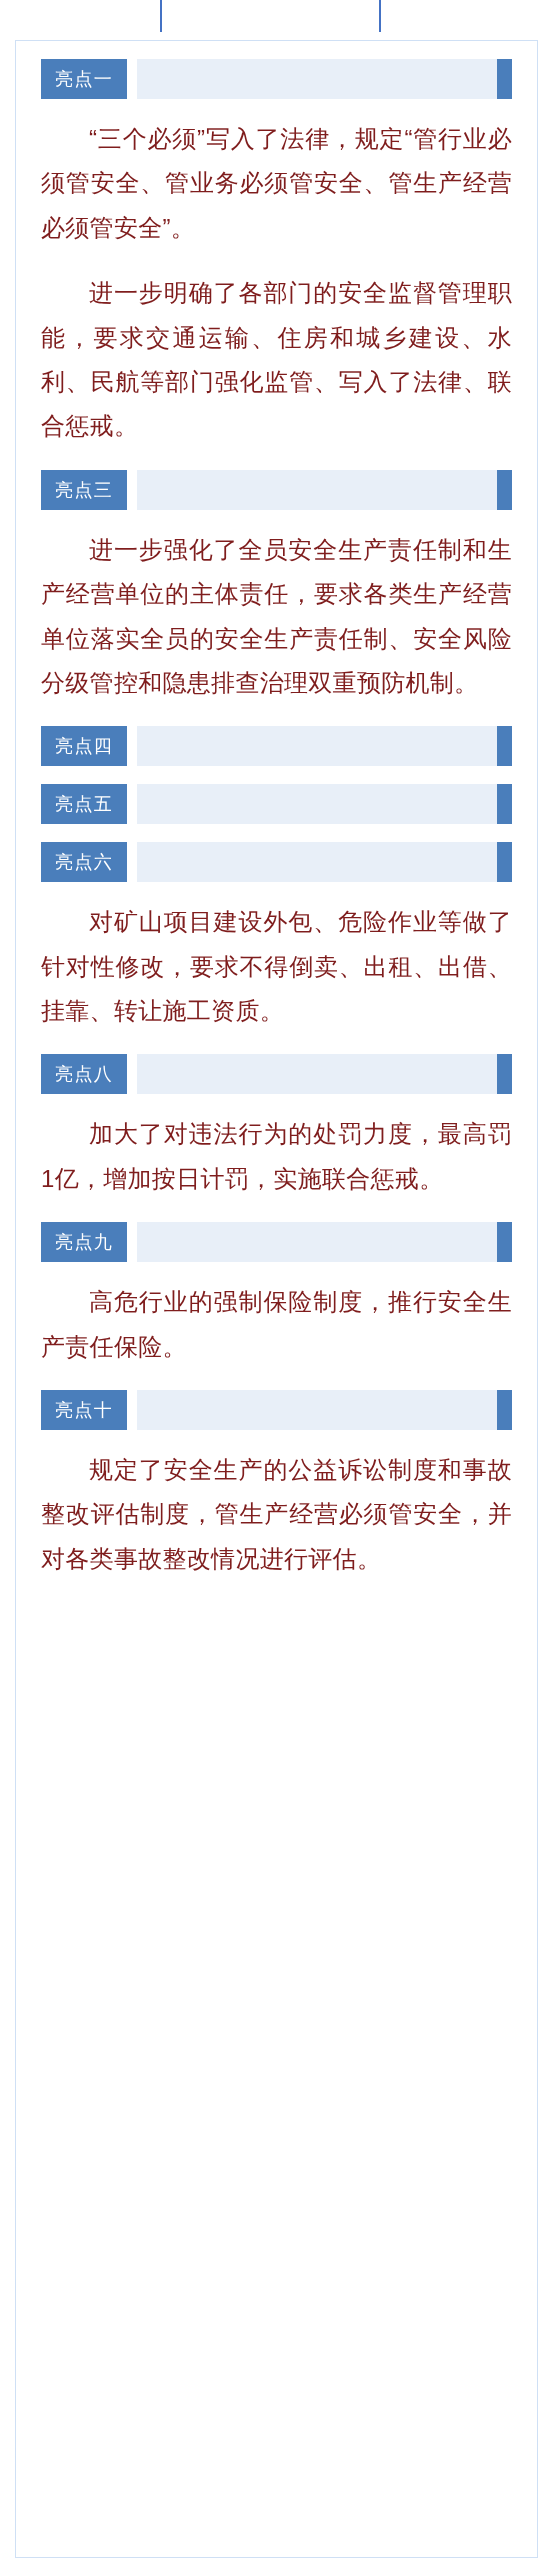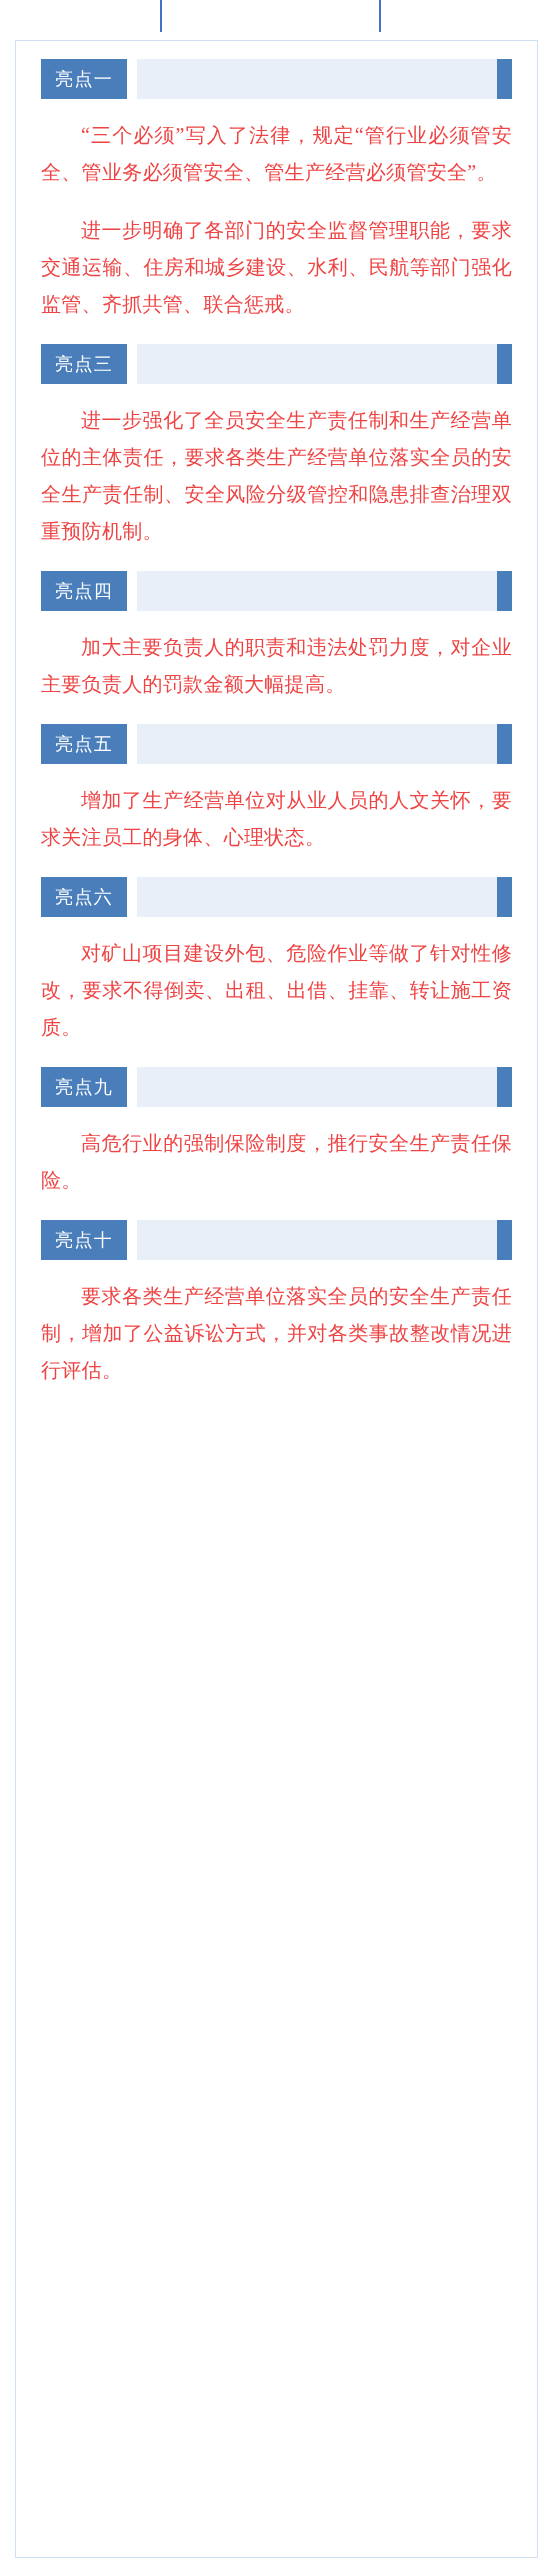--- a/index.html
+++ b/index.html
@@ -84,26 +84,26 @@
   .badge-bar::after {
     content: "";
     position: absolute;
     right: 0;
     top: 0;
     bottom: 0;
     width: 15px;
     background: #4a7ebb;
   }
   .para {
-    font-size: 20px;
+    font-size: 24px;
     line-height: 1.85;
-    color: #ef4444;
+    color: #7f1d1d;
     text-indent: 2em;
     text-align: justify;
-    font-family: Liberation Serif, serif;
+    font-family: Liberation Sans, sans-serif;
     letter-spacing: 0.3px;
     margin: 0 0 21px 0;
   }
   .section.gap-lg { margin-bottom: 21px; }
 </style>
 </head>
 <body>
 
 <div class="page">
 
@@ -117,68 +117,73 @@
 
     <div class="section gap-lg">
       <div class="badge-row">
         <div class="badge">亮点一</div>
         <div class="badge-bar"></div>
       </div>
       <p class="para">“三个必须”写入了法律，规定“管行业必须管安全、管业务必须管安全、管生产经营必须管安全”。</p>
     </div>
 
     <div class="section gap-lg">
-      <p class="para">进一步明确了各部门的安全监督管理职能，要求交通运输、住房和城乡建设、水利、民航等部门强化监管、齐抓共管、联合惩戒。</p>
+      <p class="para">进一步明确了各部门的安全监督管理职能，要求交通运输、住房和城乡建设、水利、民航等部门强化监管、写入了法律、联合惩戒。</p>
     </div>
 
     <div class="section gap-lg">
       <div class="badge-row">
         <div class="badge">亮点三</div>
         <div class="badge-bar"></div>
       </div>
       <p class="para">进一步强化了全员安全生产责任制和生产经营单位的主体责任，要求各类生产经营单位落实全员的安全生产责任制、安全风险分级管控和隐患排查治理双重预防机制。</p>
     </div>
 
     <div class="section">
       <div class="badge-row">
         <div class="badge">亮点四</div>
         <div class="badge-bar"></div>
       </div>
-      <p class="para">加大主要负责人的职责和违法处罚力度，对企业主要负责人的罚款金额大幅提高。</p>
     </div>
 
     <div class="section">
       <div class="badge-row">
         <div class="badge">亮点五</div>
         <div class="badge-bar"></div>
       </div>
-      <p class="para">增加了生产经营单位对从业人员的人文关怀，要求关注员工的身体、心理状态。</p>
     </div>
 
     <div class="section">
       <div class="badge-row">
         <div class="badge">亮点六</div>
         <div class="badge-bar"></div>
       </div>
       <p class="para">对矿山项目建设外包、危险作业等做了针对性修改，要求不得倒卖、出租、出借、挂靠、转让施工资质。</p>
     </div>
 
 
+    <div class="section">
+      <div class="badge-row">
+        <div class="badge">亮点八</div>
+        <div class="badge-bar"></div>
+      </div>
+      <p class="para">加大了对违法行为的处罚力度，最高罚1亿，增加按日计罚，实施联合惩戒。</p>
+    </div>
 
     <div class="section">
       <div class="badge-row">
         <div class="badge">亮点九</div>
         <div class="badge-bar"></div>
       </div>
       <p class="para">高危行业的强制保险制度，推行安全生产责任保险。</p>
     </div>
 
     <div class="section">
       <div class="badge-row">
         <div class="badge">亮点十</div>
         <div class="badge-bar"></div>
       </div>
-      <p class="para">要求各类生产经营单位落实全员的安全生产责任制，增加了公益诉讼方式，并对各类事故整改情况进行评估。</p>
+      <p class="para">规定了安全生产的公益诉讼制度和事故整改评估制度，管生产经营必须管安全，并对各类事故整改情况进行评估。</p>
     </div>
 
   </div>
 </div>
 
 
 </body></html>

